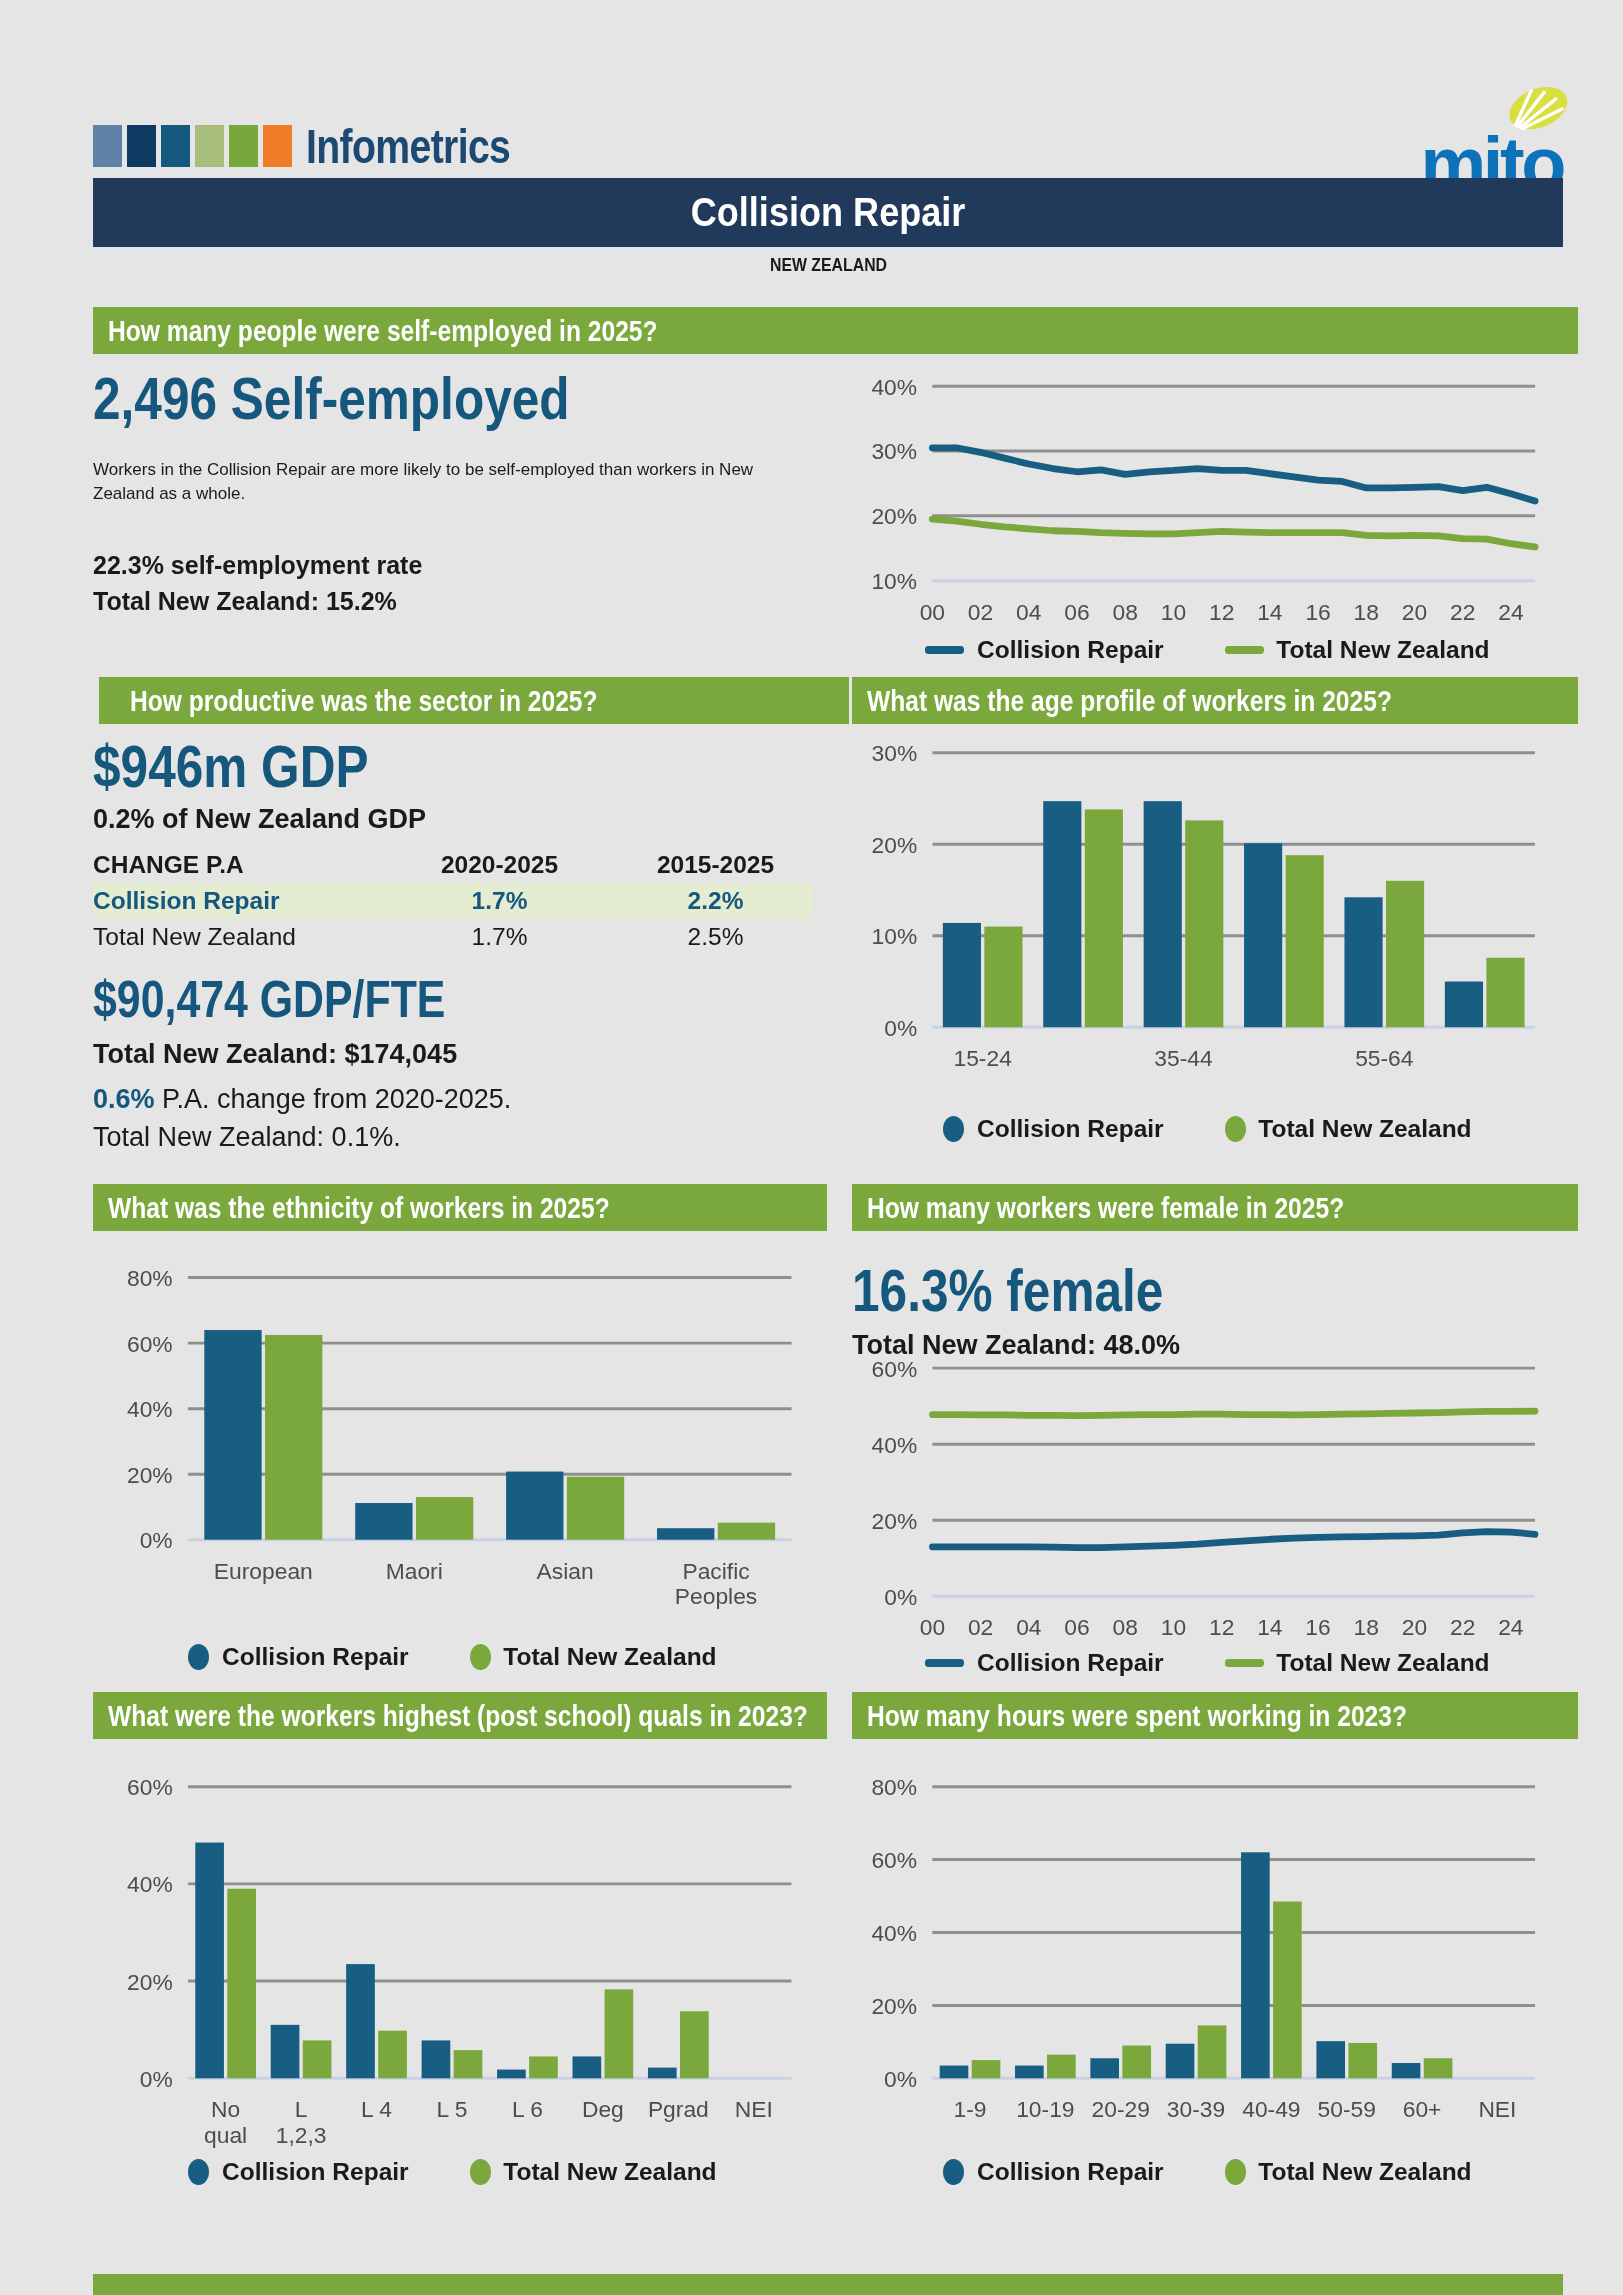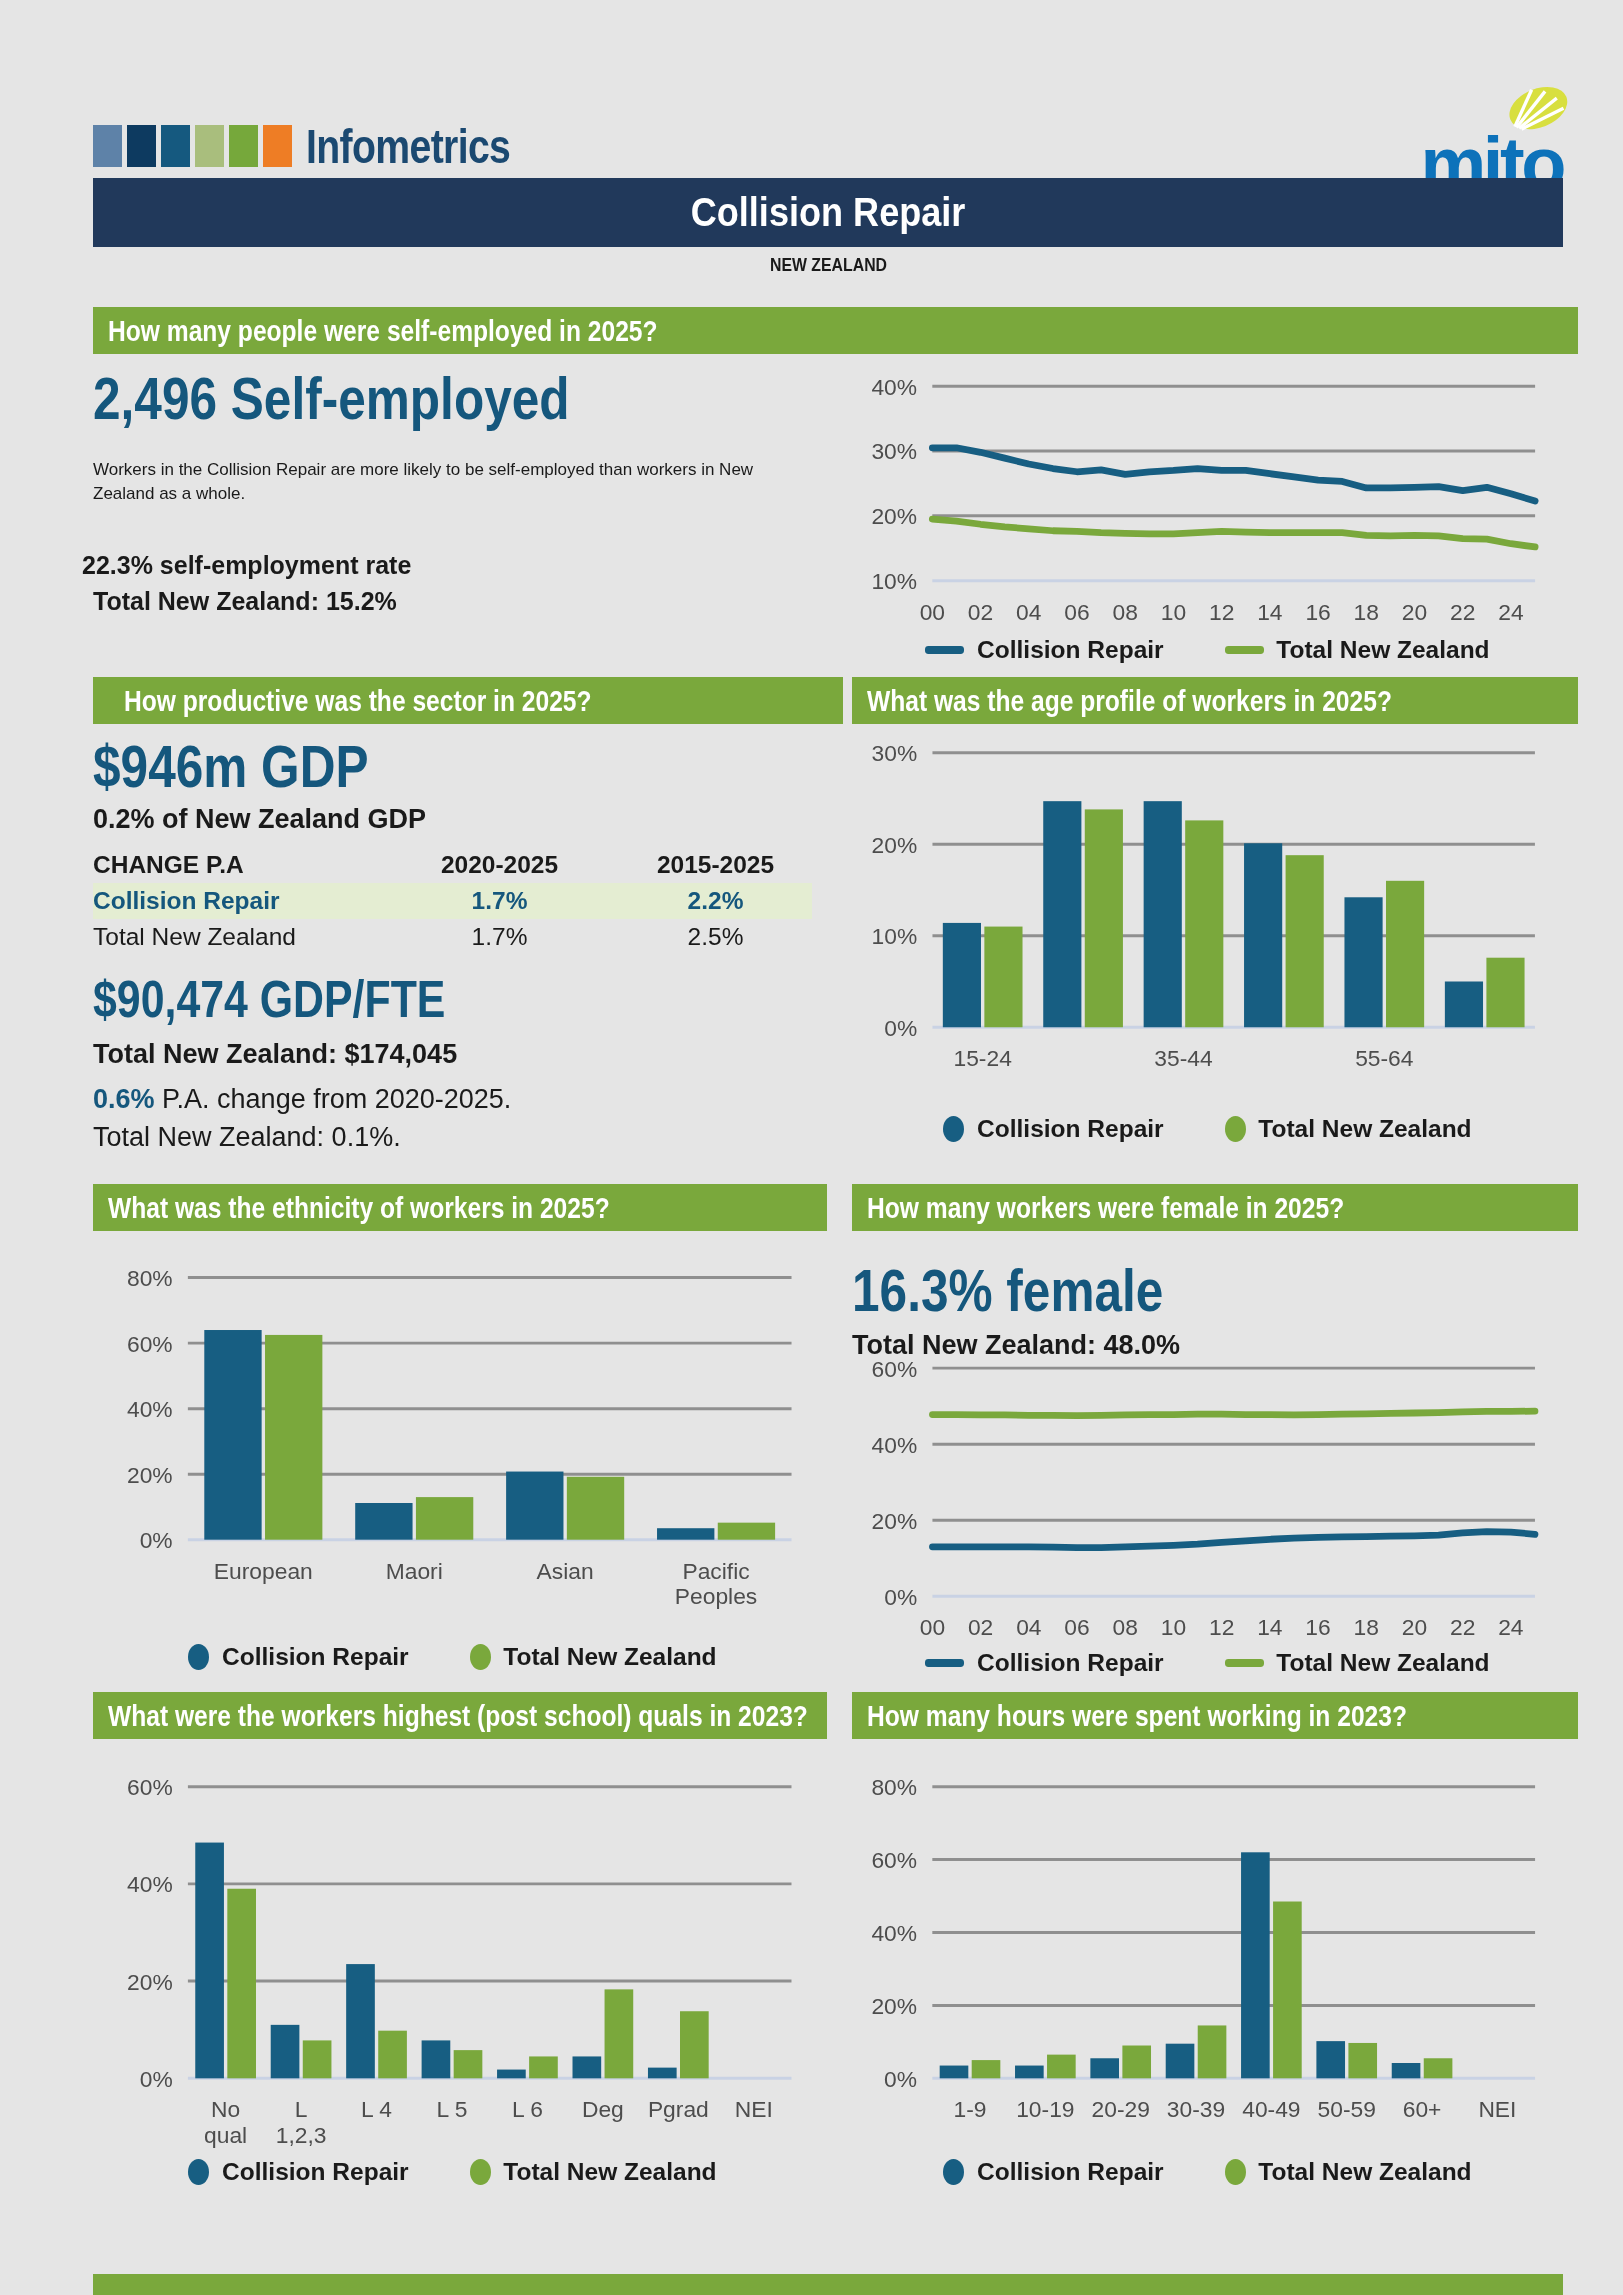--- a/index.html
+++ b/index.html
@@ -91,21 +91,21 @@
     <span class="t">NEW ZEALAND</span>
   </div>
 
   <div class="bar" style="left:93px;top:307px;width:1470px;">
     <span class="t">How many people were self-employed in 2025?</span>
   </div>
   <div class="stat" style="left:93px;top:370px;">
     <span class="cond f68"><span>2,496</span>&nbsp;<span>Self-employed</span></span>
   </div>
   <div class="para" style="left:93px;top:458px;width:710px;">Workers in the Collision Repair are more likely to be self-employed than workers in New Zealand as a whole.</div>
-  <div class="bold" style="left:82px;top:551px;">22.3% self-employment rate</div>
+  <div class="bold" style="left:93px;top:551px;">22.3% self-employment rate</div>
   <div class="bold" style="left:93px;top:587px;">Total New Zealand: 15.2%</div>
 
   <svg class="abs" style="left:852px;top:359px;" width="711" height="281" viewBox="0 0 841 332">
       <line x1="95" x2="808" y1="262" y2="262" stroke="#C9D2E4" stroke-width="3.5"></line>
       <text x="77" y="272" text-anchor="end" class="tick">10%</text>
       <line x1="95" x2="808" y1="185.33333333333331" y2="185.33333333333331" stroke="#8F8F8F" stroke-width="3.5"></line>
       <text x="77" y="195.33333333333331" text-anchor="end" class="tick">20%</text>
       <line x1="95" x2="808" y1="108.66666666666666" y2="108.66666666666666" stroke="#8F8F8F" stroke-width="3.5"></line>
       <text x="77" y="118.66666666666666" text-anchor="end" class="tick">30%</text>
       <line x1="95" x2="808" y1="32" y2="32" stroke="#8F8F8F" stroke-width="3.5"></line>
@@ -130,21 +130,21 @@
     <span class="li">
         <span class="sw-line" style="background: rgb(23, 94, 130);"></span>
         <span>Collision Repair</span>
       </span>
     <span class="li">
         <span class="sw-line" style="background: rgb(122, 168, 60);"></span>
         <span>Total New Zealand</span>
       </span>
   </div>
 
-  <div class="bar" style="left:93px;top:677px;width:719px;padding-left:31px;">
+  <div class="bar" style="left:99px;top:677px;width:719px;padding-left:31px;">
     <span class="t">How productive was the sector in 2025?</span>
   </div>
   <div class="stat" style="left:93px;top:738px;">
     <span class="cond f68"><span>$946m</span>&nbsp;<span>GDP</span></span>
   </div>
   <div class="bold32" style="left:93px;top:804px;">0.2% of New Zealand GDP</div>
 
   <div class="gdp-table">
     <div class="gdp-row gdp-head">
       <span>CHANGE P.A</span>

